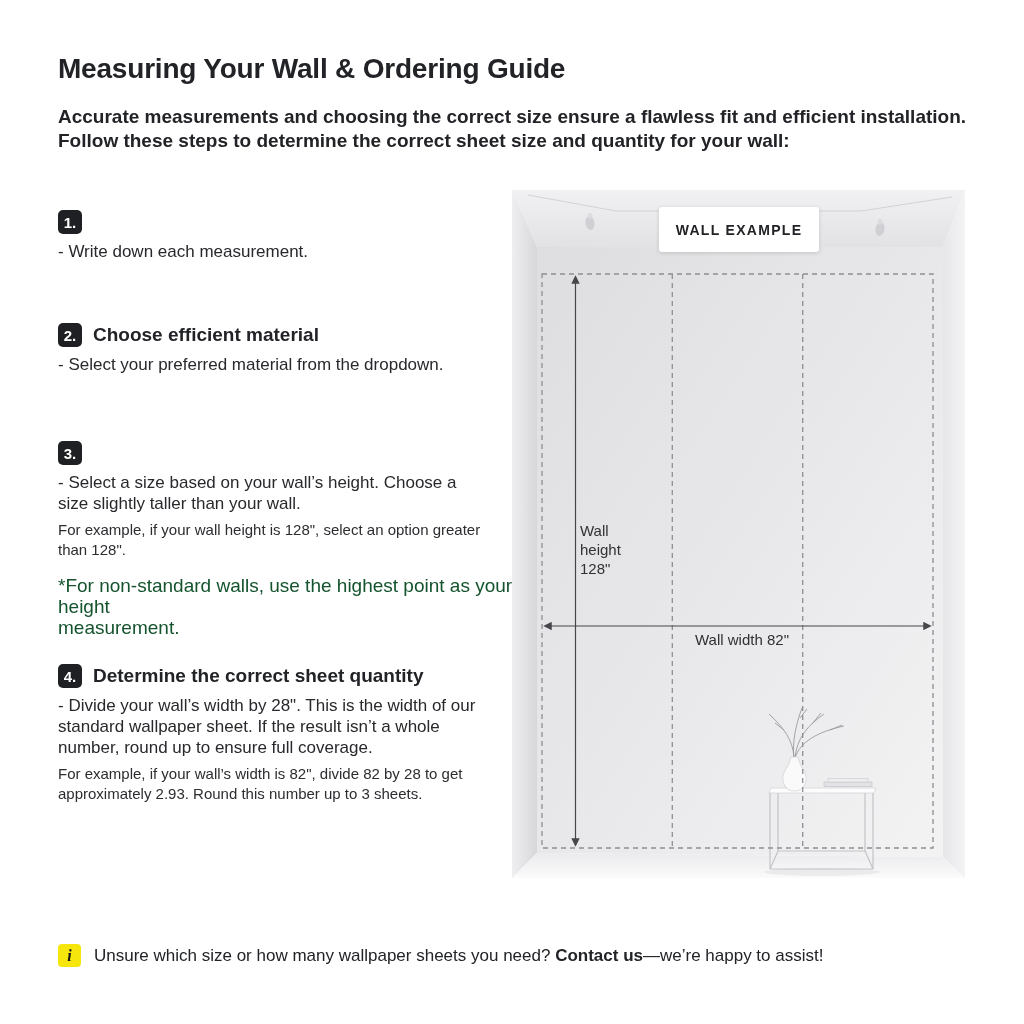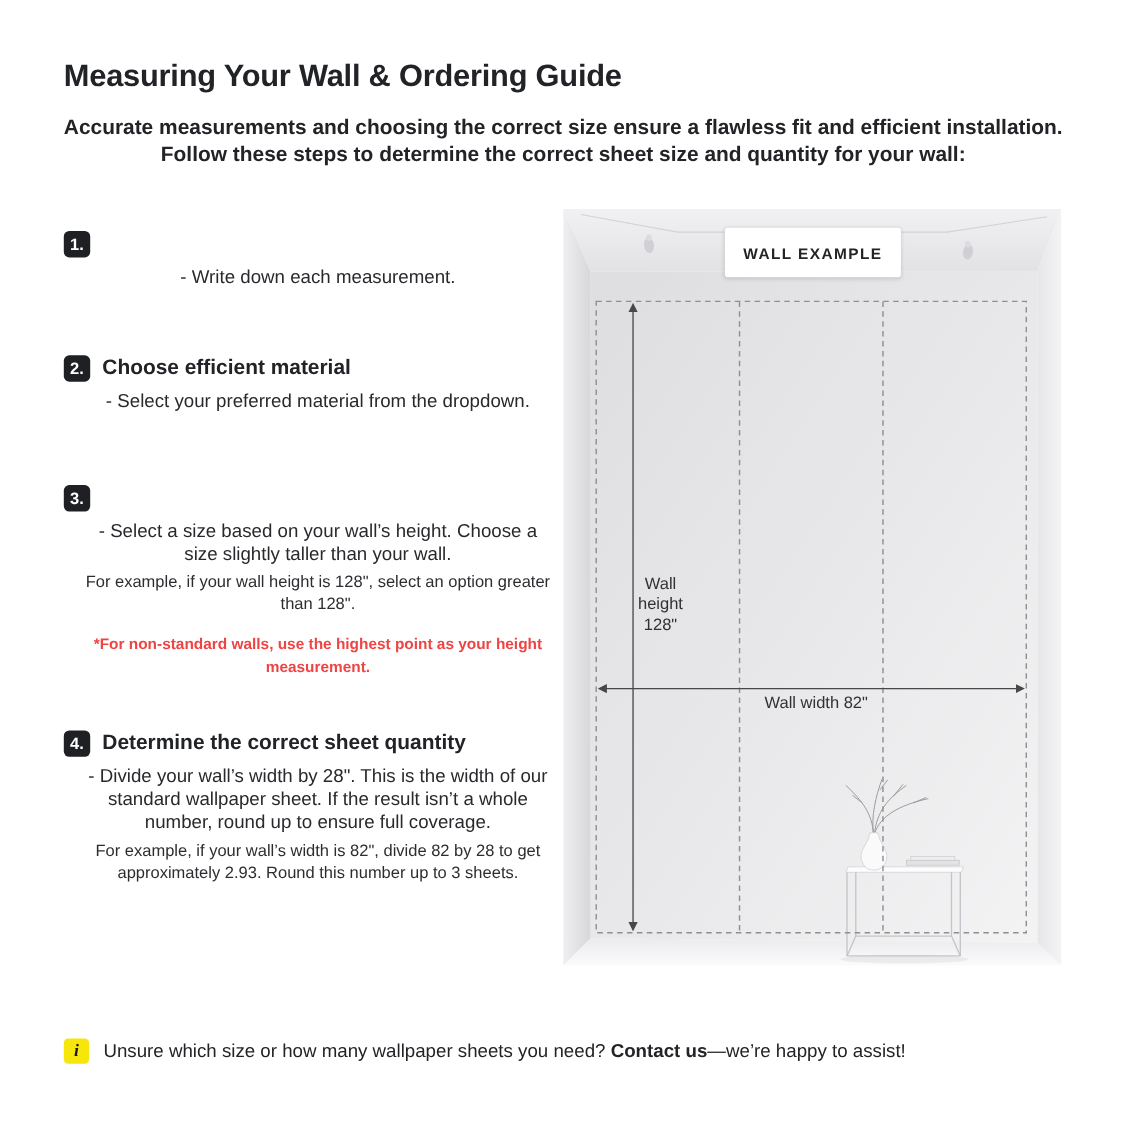--- a/index.html
+++ b/index.html
@@ -1,36 +1,36 @@
 <!DOCTYPE html>
 <html><head>
 <meta charset="utf-8">
 <style>
   * { margin:0; padding:0; box-sizing:border-box; }
   html,body { width:1024px; height:1024px; background:#ffffff; overflow:hidden;
               font-family:"Liberation Sans","DejaVu Sans",sans-serif; color:#202124; }
-  .page { position:relative; width:1024px; height:1024px; background:#ffffff;text-align:center; }
+  .page { position:relative; width:1024px; height:1024px; background:#ffffff; }
 
   .title { position:absolute; left:58px; top:53px; font-size:28px; font-weight:700;
            letter-spacing:-0.2px; color:#222327; }
   .intro { position:absolute; left:58px; top:105px; font-size:19px; font-weight:700;
            line-height:24px; white-space:pre-line; color:#222327; }
 
   .step { position:absolute; left:58px; width:462px; }
   .step-head { display:flex; align-items:center; gap:11px; }
   .step-num { flex:0 0 auto; width:24px; height:24px; background:#1f2023; color:#ffffff;
               border-radius:5px; font-size:15px; font-weight:700; display:flex;
               align-items:center; justify-content:center; }
   .step-title { font-size:19px; font-weight:700; color:#222327; }
   .step-body { margin-top:7px; font-size:17px; line-height:21px; white-space:pre-line;
                color:#28292c; }
   .step-example { margin-top:6px; font-size:15px; line-height:20px; white-space:pre-line;
                   color:#2c2d30; }
-  .step-footnote { margin-top:15px; font-size:14px; line-height:21px; white-space:pre-line;
-                   color:#ef4444;font-weight:bold; }
+  .step-footnote { margin-top:15px; font-size:19px; line-height:21px; white-space:pre-line;
+                   color:#14532d; }
   .step-1 { top:210px; } .step-2 { top:323px; } .step-3 { top:441px; } .step-4 { top:664px; }
 
   .illustration { position:absolute; left:512px; top:190px; width:453px; height:688px; }
   .illustration svg { position:absolute; left:0; top:0; width:100%; height:100%; display:block; }
   .wall-badge { position:absolute; left:147px; top:17px; width:160px; height:45px;
                 background:#ffffff; border-radius:3px; box-shadow:0 1px 4px rgba(0,0,0,0.14);
                 display:flex; align-items:center; justify-content:center;
                 font-size:14px; font-weight:700; letter-spacing:1.3px; color:#222327; }
   .height-label { position:absolute; left:68px; top:331px; font-size:15px; line-height:19px;
                   white-space:pre-line; color:#303134; }

